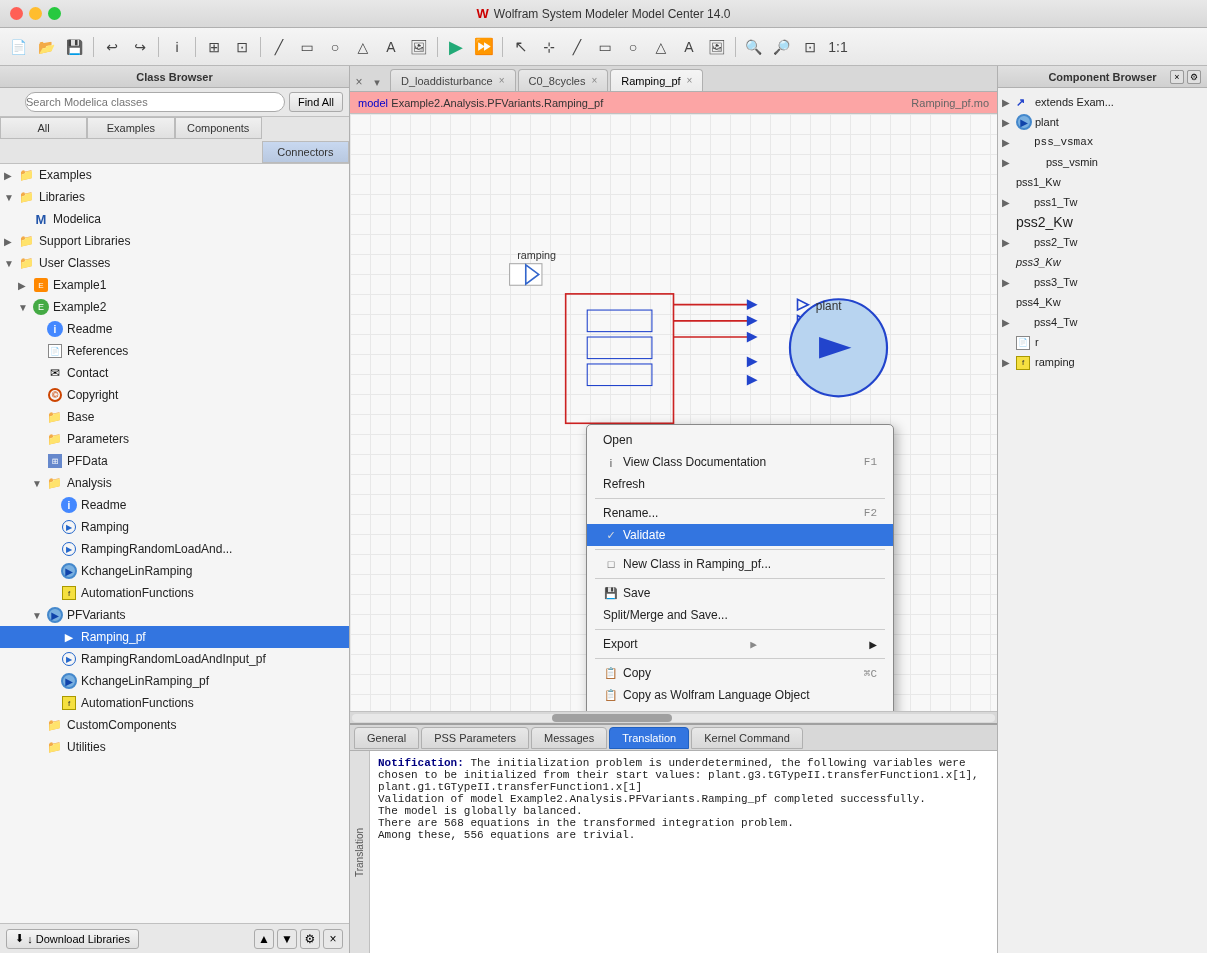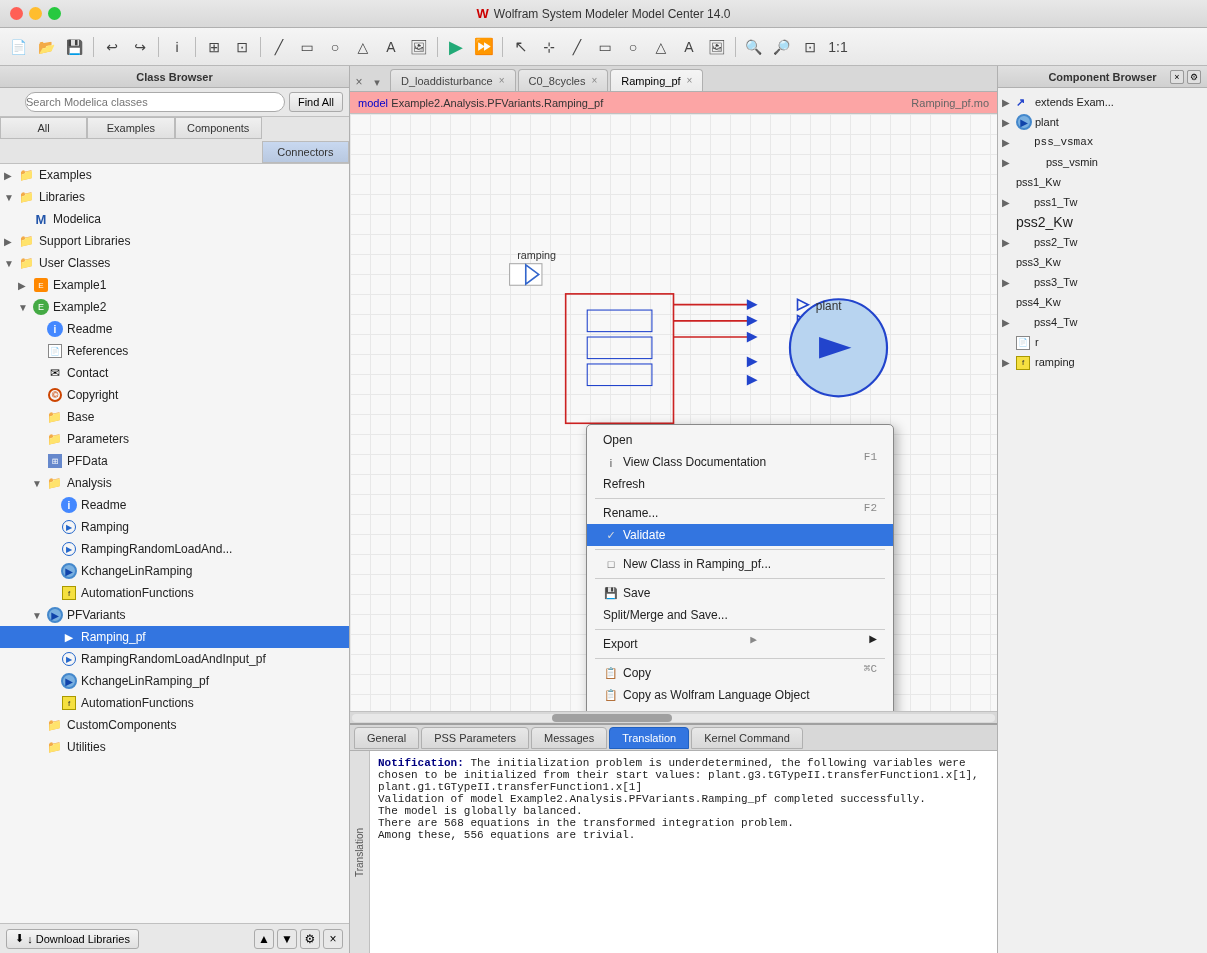--- a/index.html
+++ b/index.html
@@ -101,21 +101,21 @@
     .comp-tree { flex: 1; overflow-y: auto; padding: 4px 0; }
     .comp-item { display: flex; align-items: center; height: 20px; padding-left: 8px; cursor: pointer; }
     .comp-indent-0 { padding-left: 4px; }
     .comp-indent-1 { padding-left: 18px; }
 
     
     .right-scroll { width: 12px; background: #d8d8d8; border-left: 1px solid #c0c0c0; }
 
     
     .context-menu { position: absolute; left: 236px; top: 310px; width: 308px; background: #f5f5f5; border: 1px solid #888; border-radius: 5px; box-shadow: 3px 3px 12px rgba(0,0,0,0.3); z-index: 1000; padding: 4px 0; }
-    .ctx-item { height: 22px; padding: 0 16px; display: flex; justify-content: space-between; cursor: pointer; font-size: 12px; color: #222; }
+    .ctx-item { height: 22px; padding: 0 16px; display: flex; align-items: center; justify-content: space-between; cursor: pointer; font-size: 12px; color: #222; }
     .ctx-item.highlighted { background: #3375e0; color: white; }
     .ctx-separator { height: 1px; background: #ccc; margin: 3px 8px; }
     .ctx-shortcut { font-size: 11px; color: #888; font-family: Liberation Mono, monospace; }
     .ctx-item.highlighted .ctx-shortcut { color: #ccc; }
     .ctx-icon { width: 16px; margin-right: 4px; font-size: 11px; color: #555; display: inline-flex; align-items: center; justify-content: center; }
     .ctx-item.highlighted .ctx-icon { color: #ddd; }
     .ctx-submenu::after { content: '▶'; font-size: 10px; }
     .ctx-label { display: flex; align-items: center; }
 
     
@@ -601,21 +601,21 @@
         <span style="font-size:11px;color:#222;margin-left:18px;">pss1_Tw</span>
       </div>
       <div class="comp-item comp-indent-1">
         <span style="font-size:14px;color:#222;">pss2_Kw</span>
       </div>
       <div class="comp-item comp-indent-0">
         <span style="width:14px;font-size:10px;color:#666;">▶</span>
         <span style="font-size:11px;color:#222;margin-left:18px;">pss2_Tw</span>
       </div>
       <div class="comp-item comp-indent-1">
-        <span style="font-size:11px;color:#222;">pss3_Kw</span>
+        <span style="font-size:11px;color:#222;font-style:italic;">pss3_Kw</span>
       </div>
       <div class="comp-item comp-indent-0">
         <span style="width:14px;font-size:10px;color:#666;">▶</span>
         <span style="font-size:11px;color:#222;margin-left:18px;">pss3_Tw</span>
       </div>
       <div class="comp-item comp-indent-1">
         <span style="font-size:11px;color:#222;">pss4_Kw</span>
       </div>
       <div class="comp-item comp-indent-0">
         <span style="width:14px;font-size:10px;color:#666;">▶</span>

